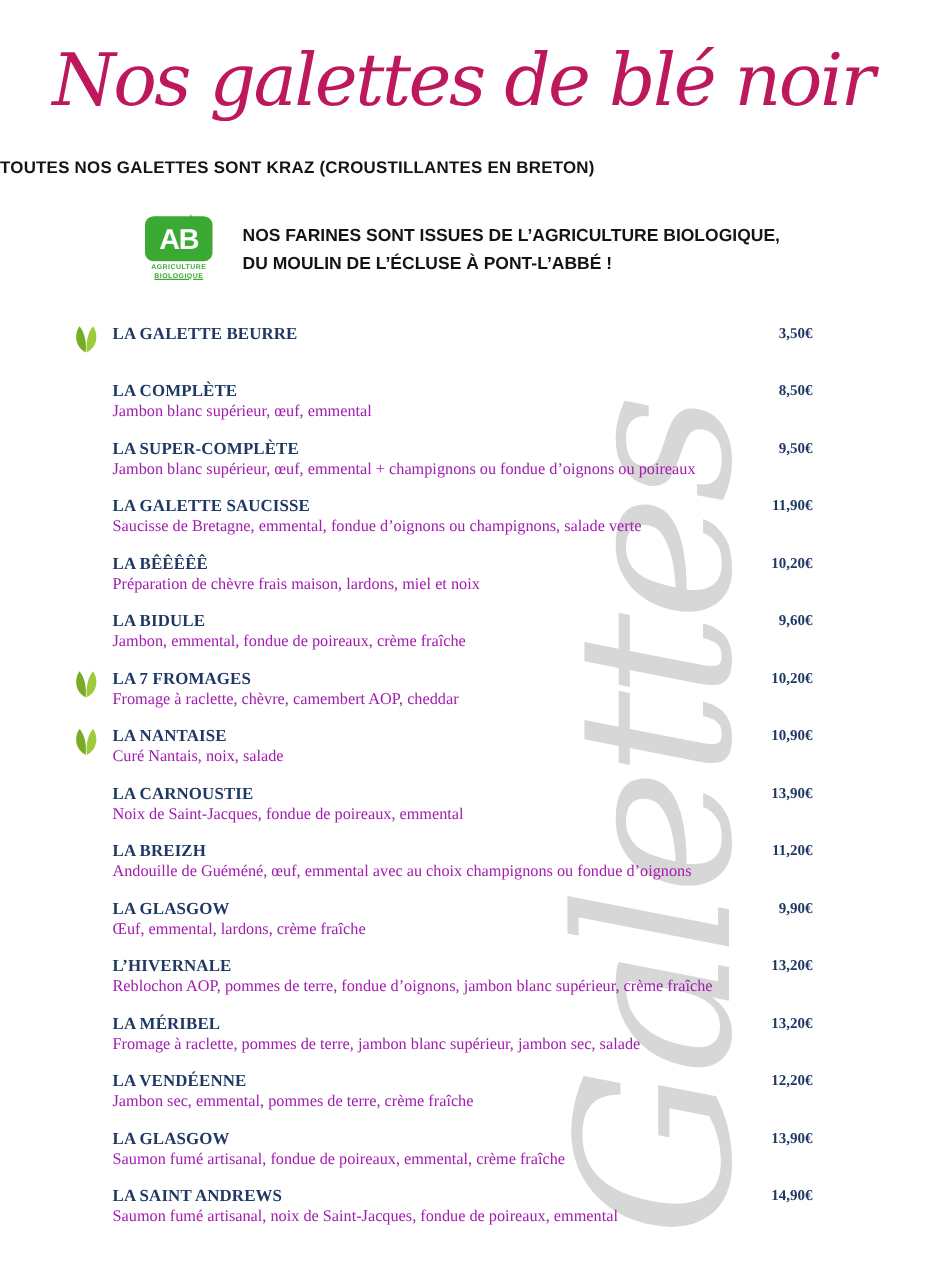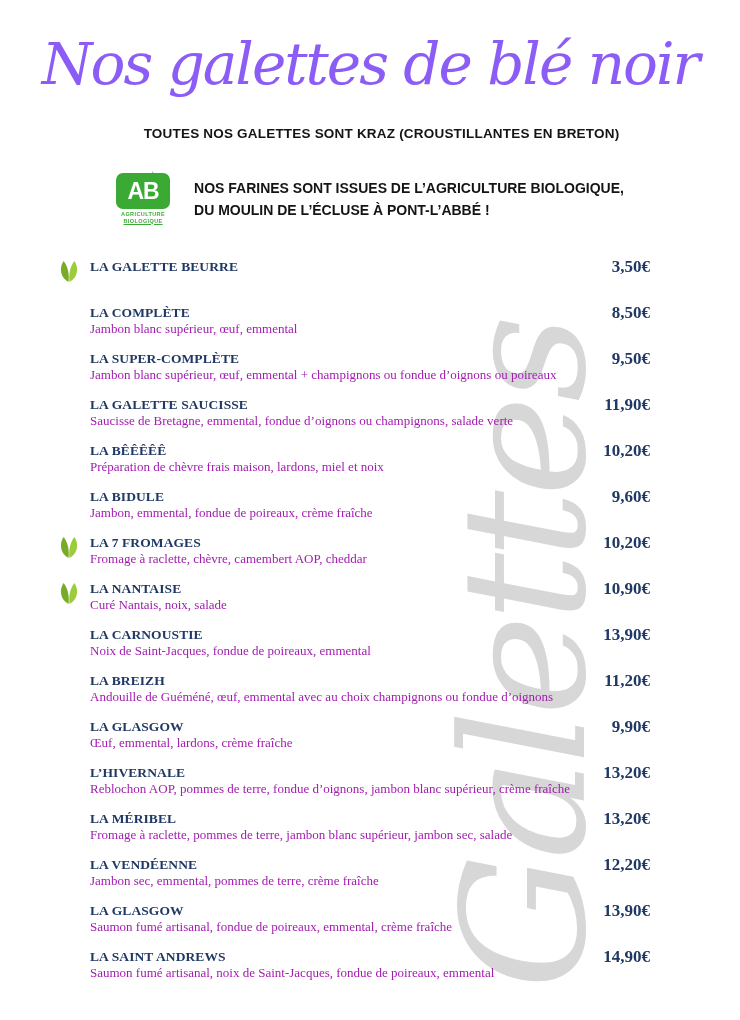--- a/index.html
+++ b/index.html
@@ -37,34 +37,33 @@
   .header { position: relative; z-index: 1; }
 
   .page-title {
     margin-top: 16px;
     text-align: center;
     font-family: "DejaVu Serif", serif;
     font-style: italic;
     font-weight: 500;
     font-size: 58px;
     letter-spacing: -2px;
-    color: #8b5cf6;
+    color: #be185d;
     height: 96px;
     line-height: 96px;
     white-space: nowrap;
   }
 
   .subtitle {
     margin-top: 14px;
-    text-align: center;
+    text-align: left;
     font-weight: bold;
     font-size: 13.5px;
     color: #141414;
     letter-spacing: 0.2px;
-    margin-left: 23px;
   }
 
   .bio-row {
     margin-top: 32px;
     display: flex;
     justify-content: center;
     align-items: center;
     gap: 24px;
   }
 
@@ -130,21 +129,21 @@
     color: #1f3864;
     letter-spacing: 0.1px;
   }
   .item-desc {
     font-size: 13px;
     line-height: 16px;
     color: #a21caf;
   }
   .item-price {
     font-weight: bold;
-    font-size: 17px;
+    font-size: 12px;
     line-height: 17px;
     color: #1f3864;
     text-align: center;
     padding-left: 12px;
   }
 </style>
 </head>
 <body>
 
 <div class="watermark">Galettes</div>

